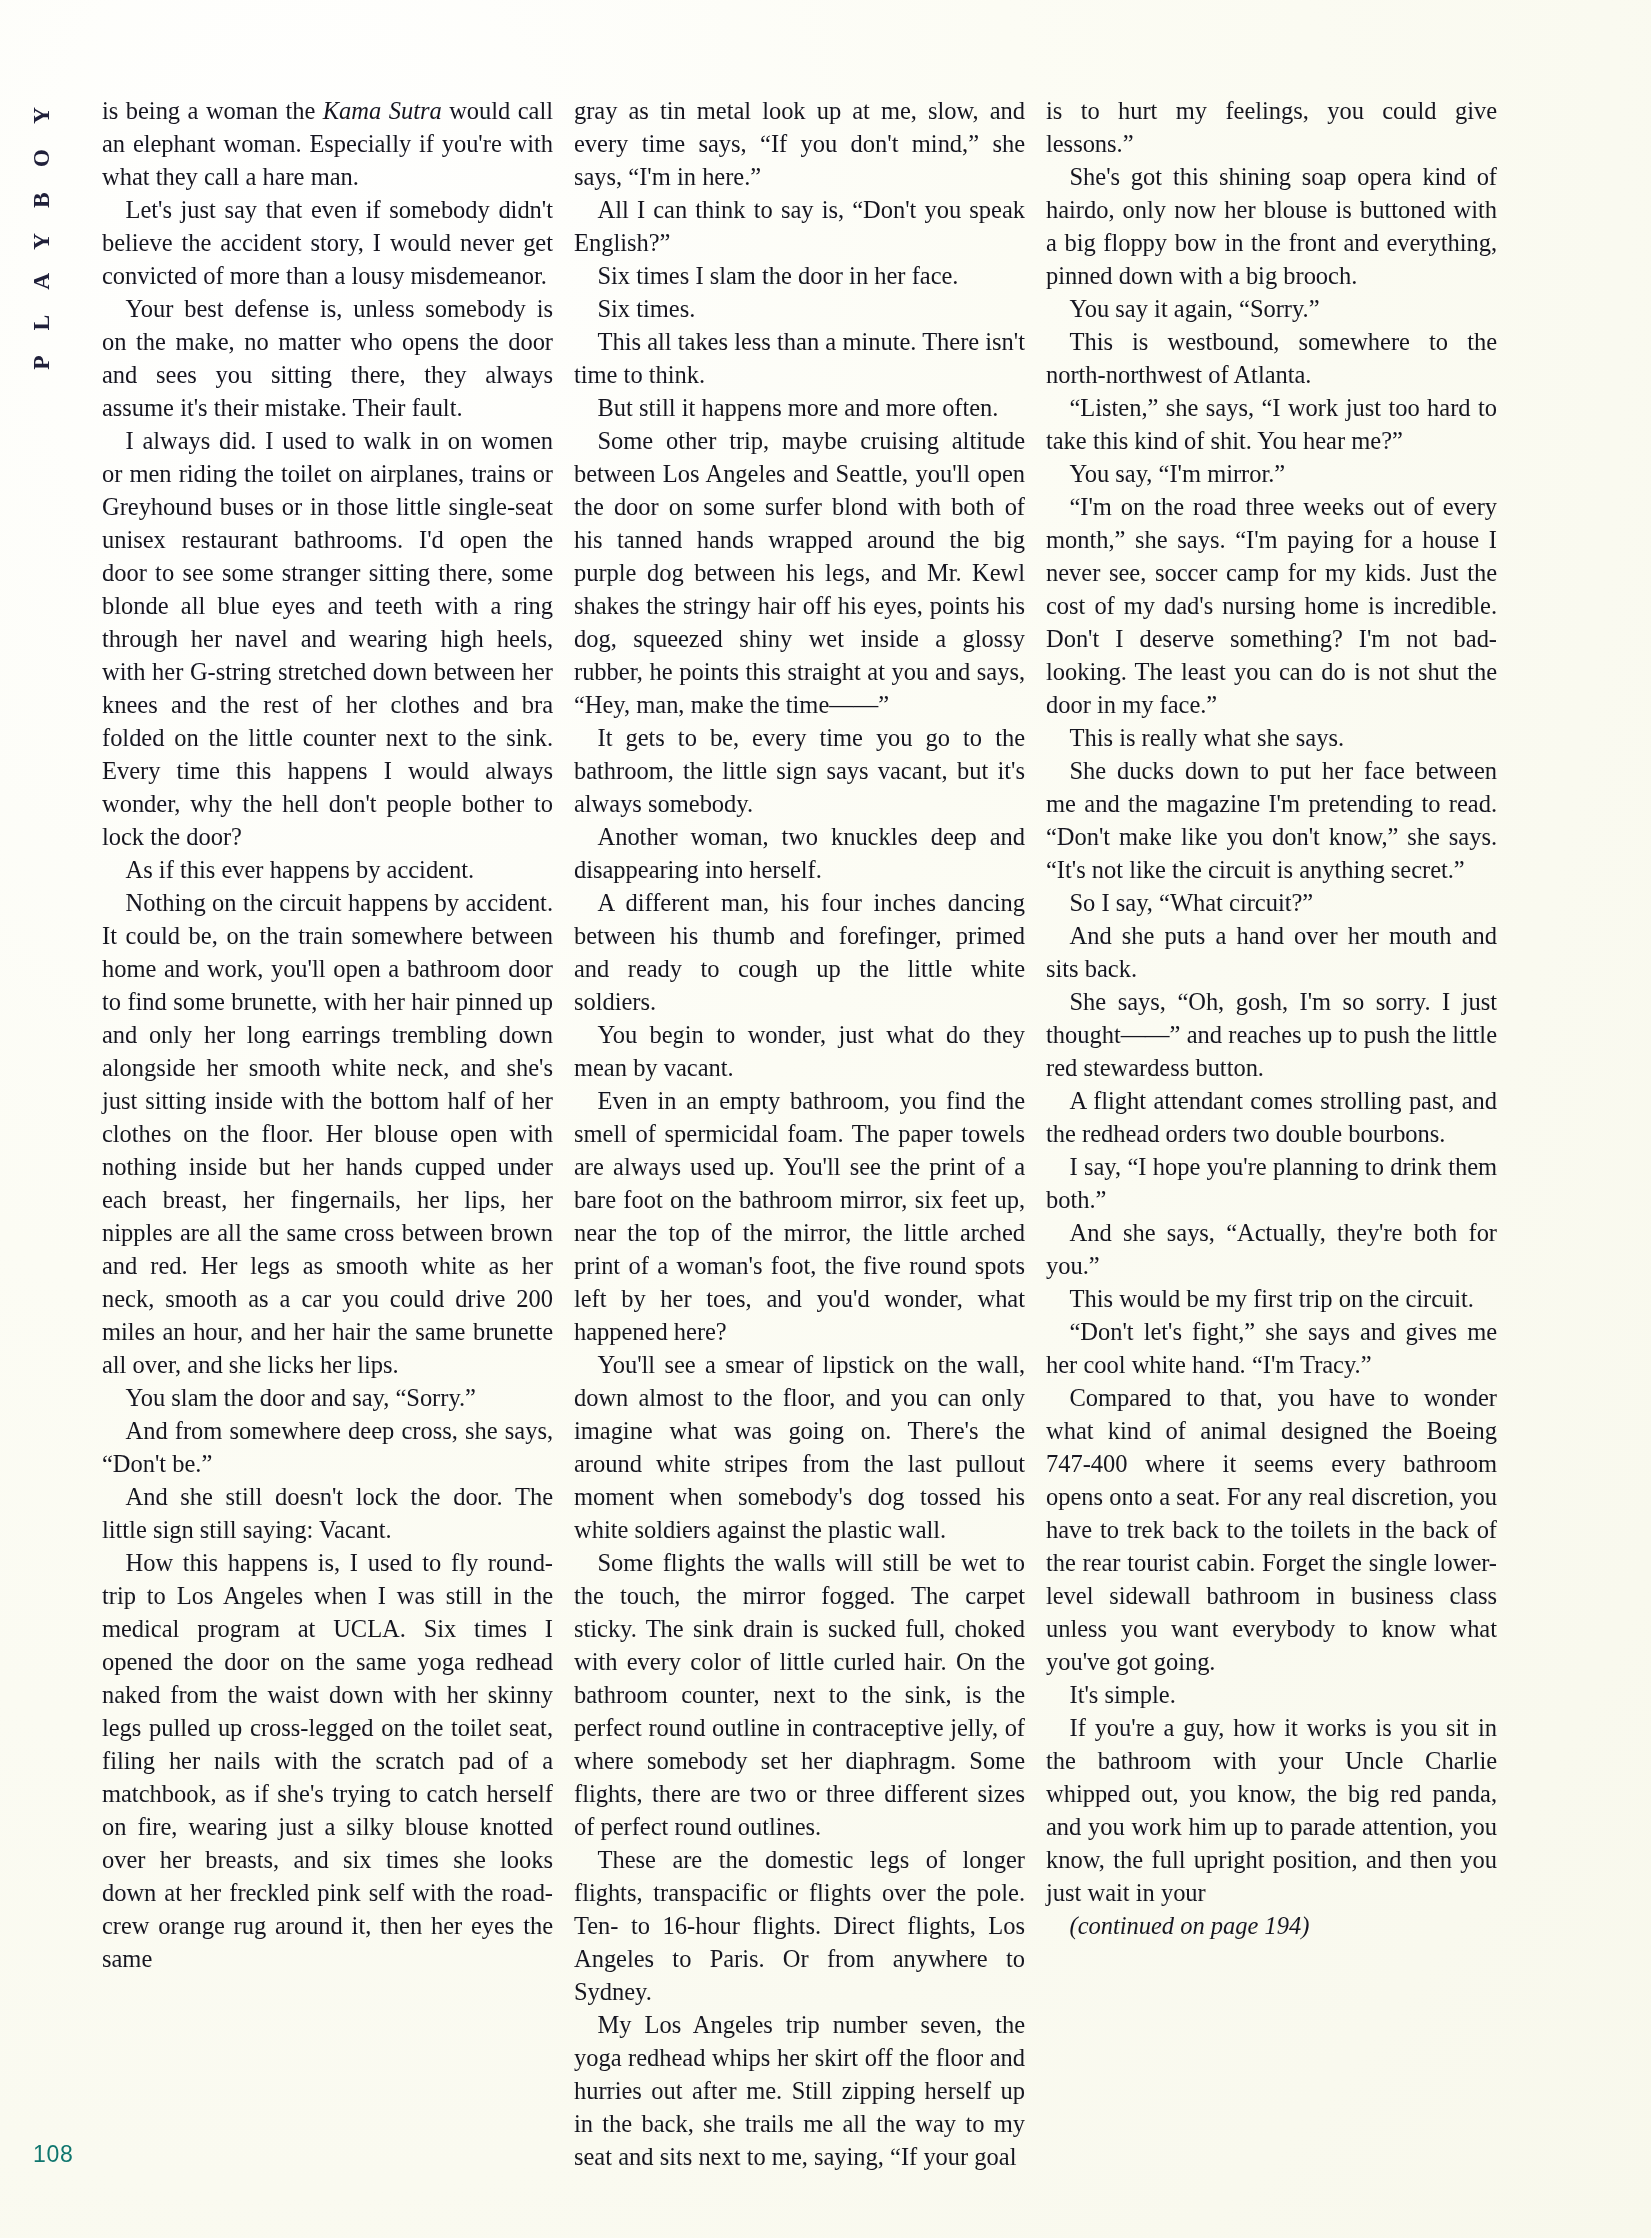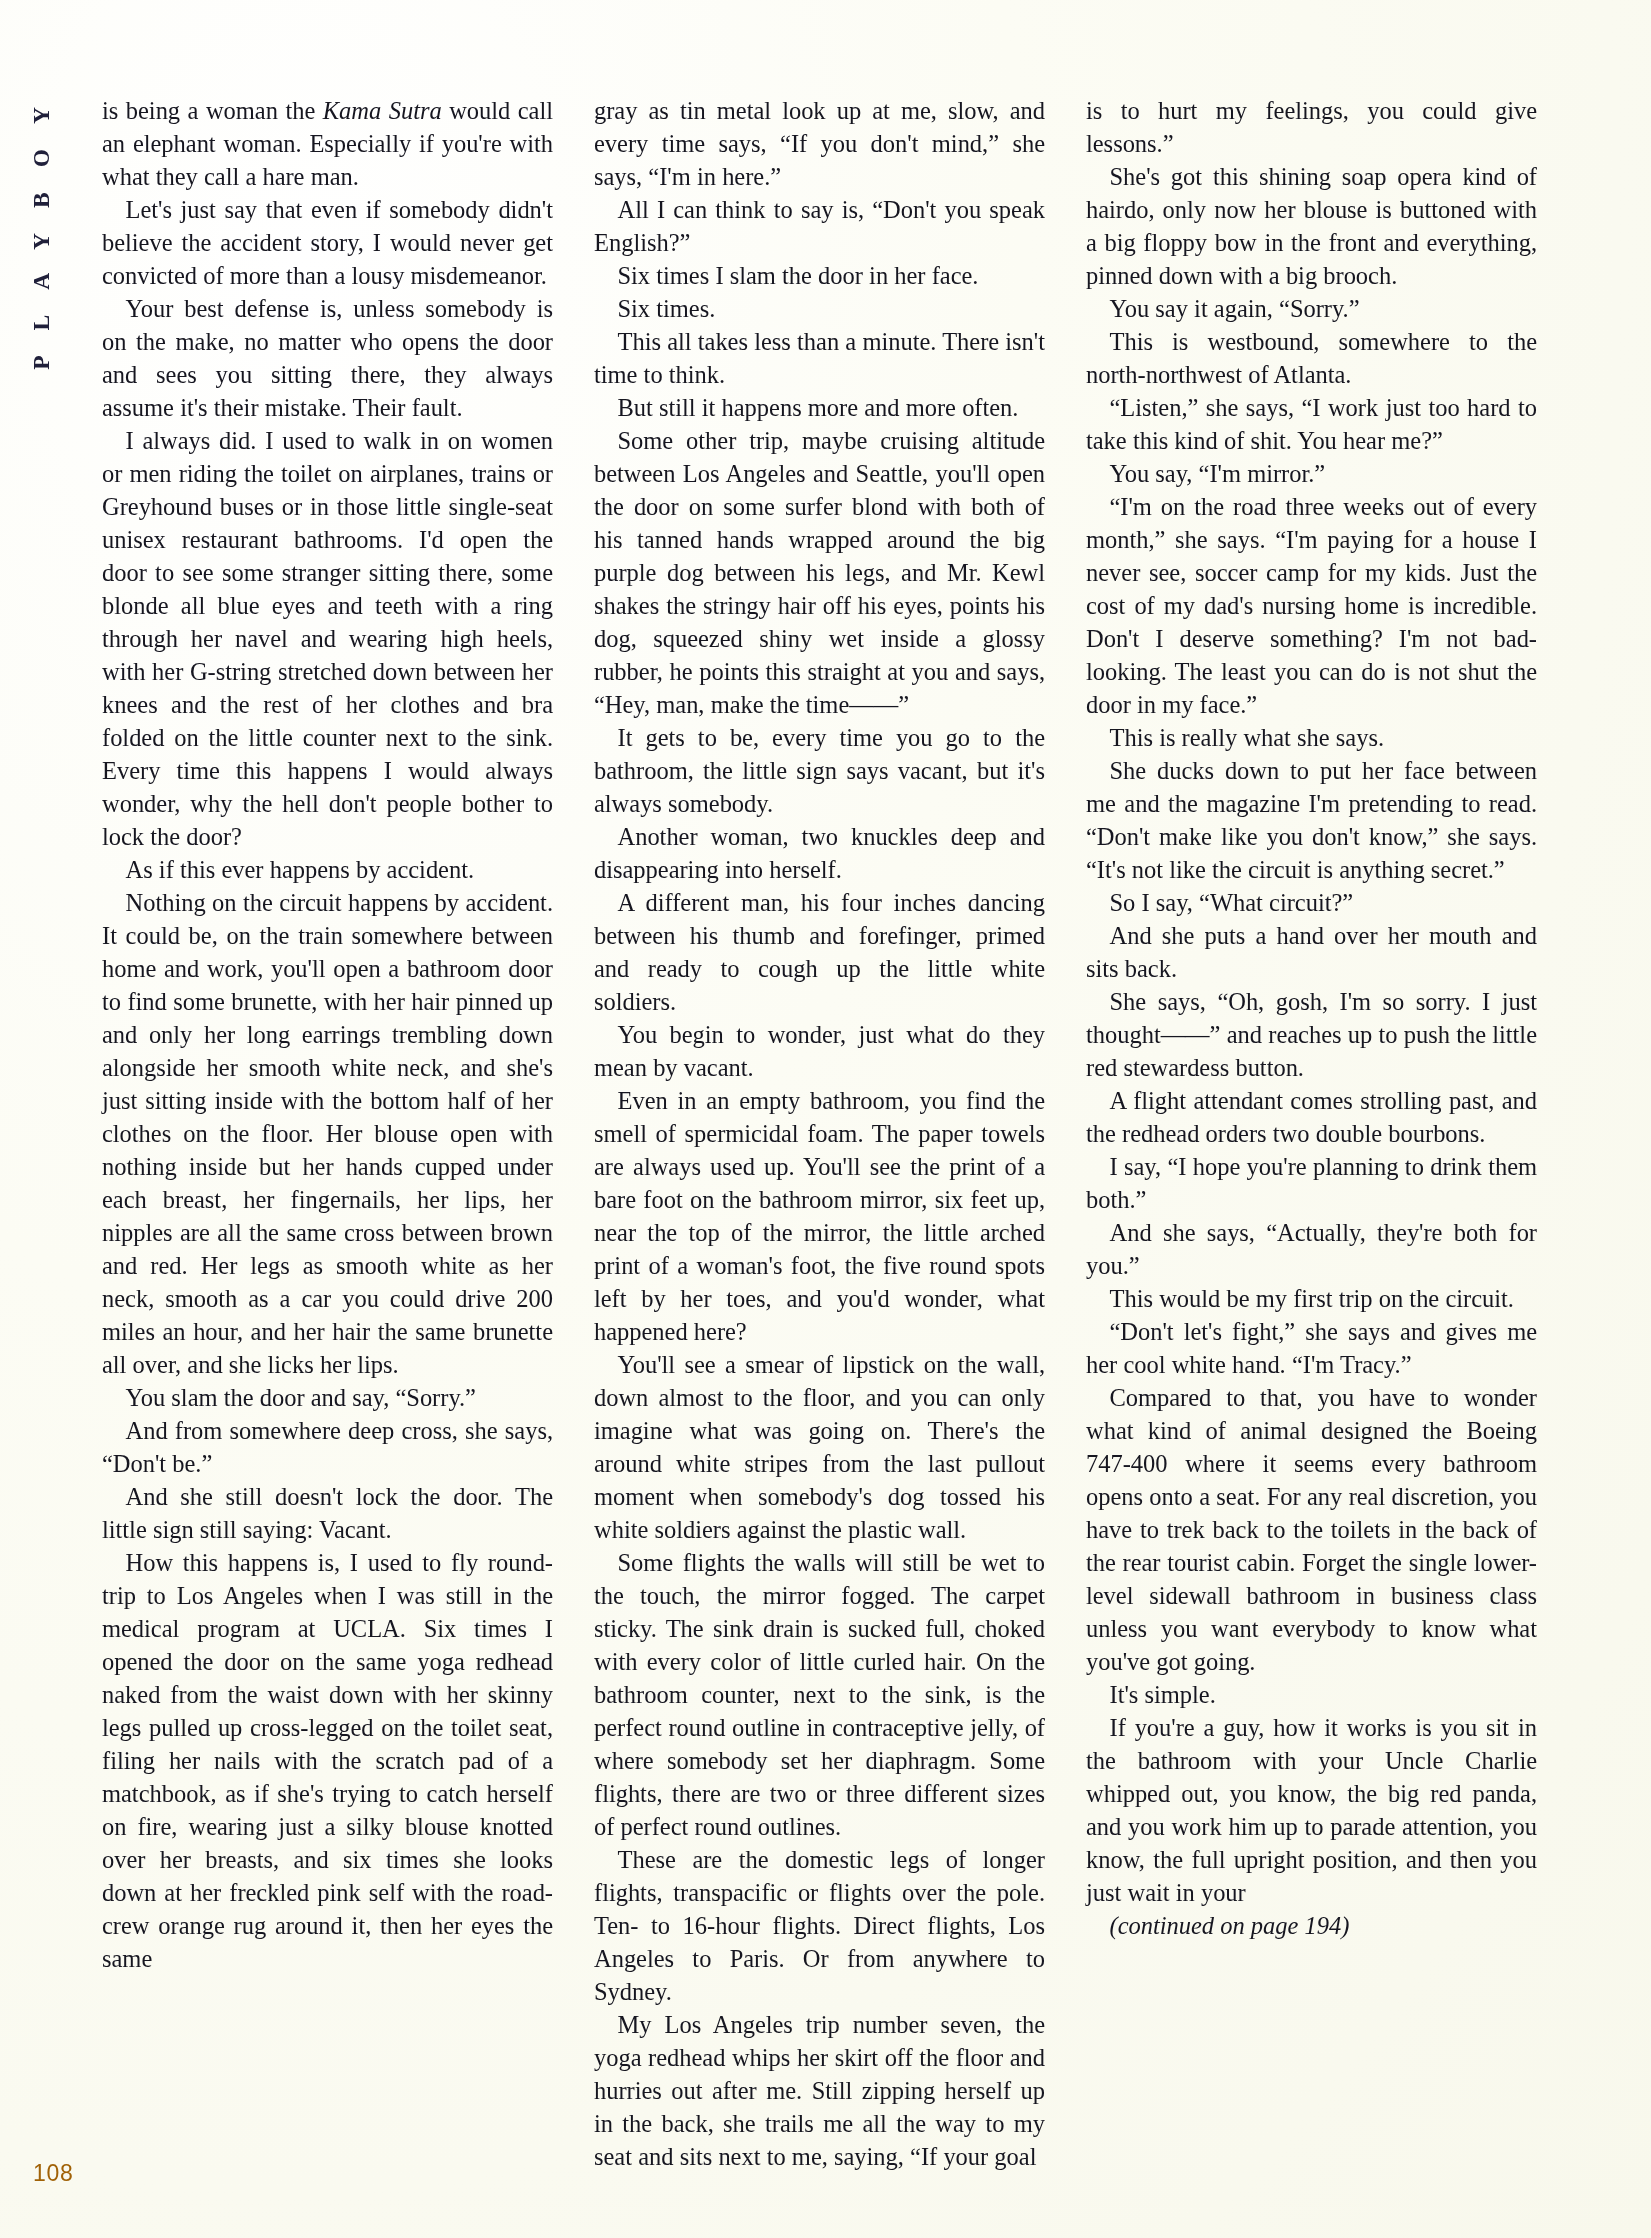--- a/index.html
+++ b/index.html
@@ -39,35 +39,35 @@
     font-size:23.5px;
     letter-spacing:25px;
     color:#20203a;
     line-height:1;
     white-space:nowrap;
   }
   
   .folio{
     position:absolute;
     left:33px;
-    bottom:52px;
+    bottom:71px;
     font-family:"Liberation Sans","DejaVu Sans",sans-serif;
     font-size:23px;
-    color:#a16207;
+    color:#0f766e;
     letter-spacing:0.7px;
   }
   
   .columns{
     position:absolute;
     left:102px;
     right:88px;
     top:94px;
     bottom:64px;
     display:flex;
-    gap:41px;
+    gap:21px;
   }
   .col{
     width:451px;
     flex:0 0 451px;
     position:relative;
   }
   .col p{
     margin:0;
     text-indent:23.5px;
     text-align:justify;

